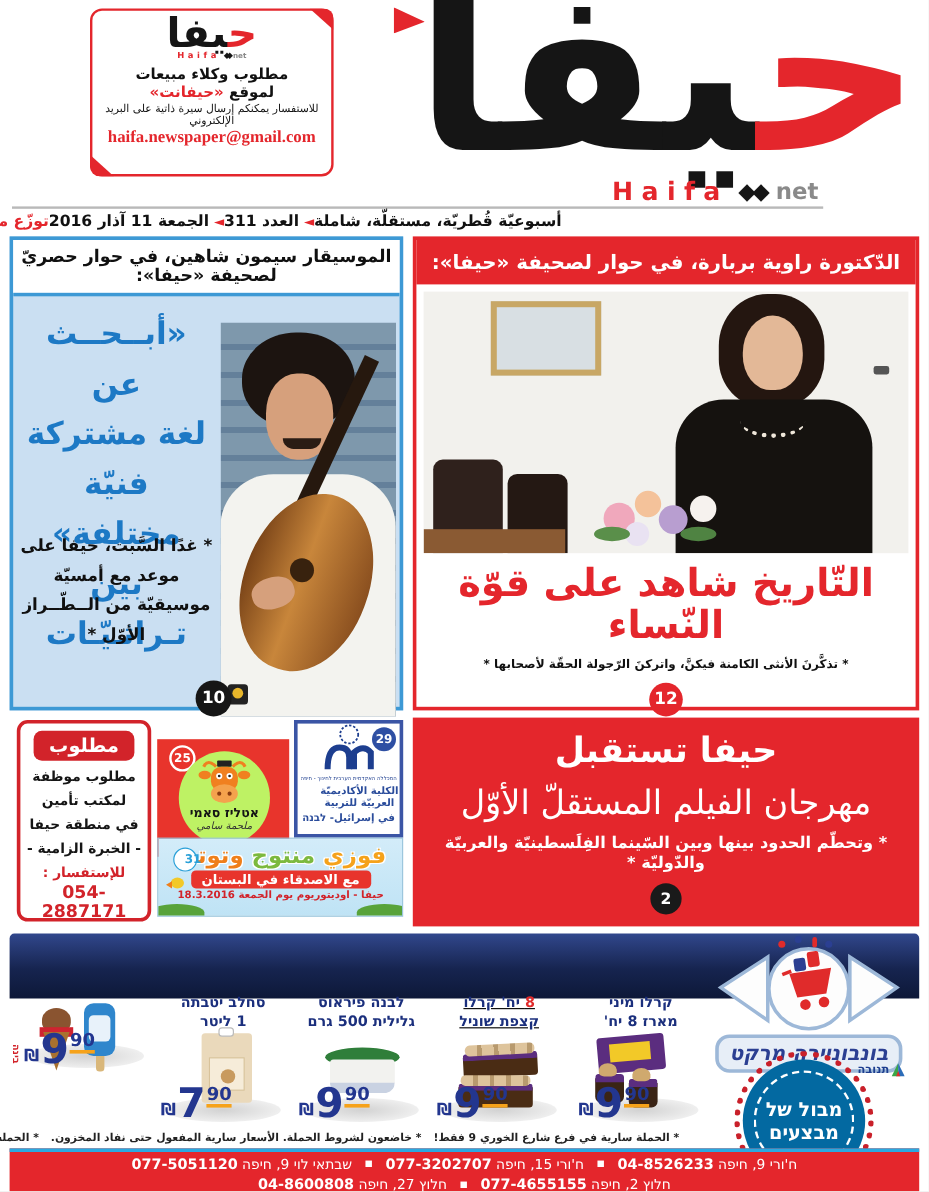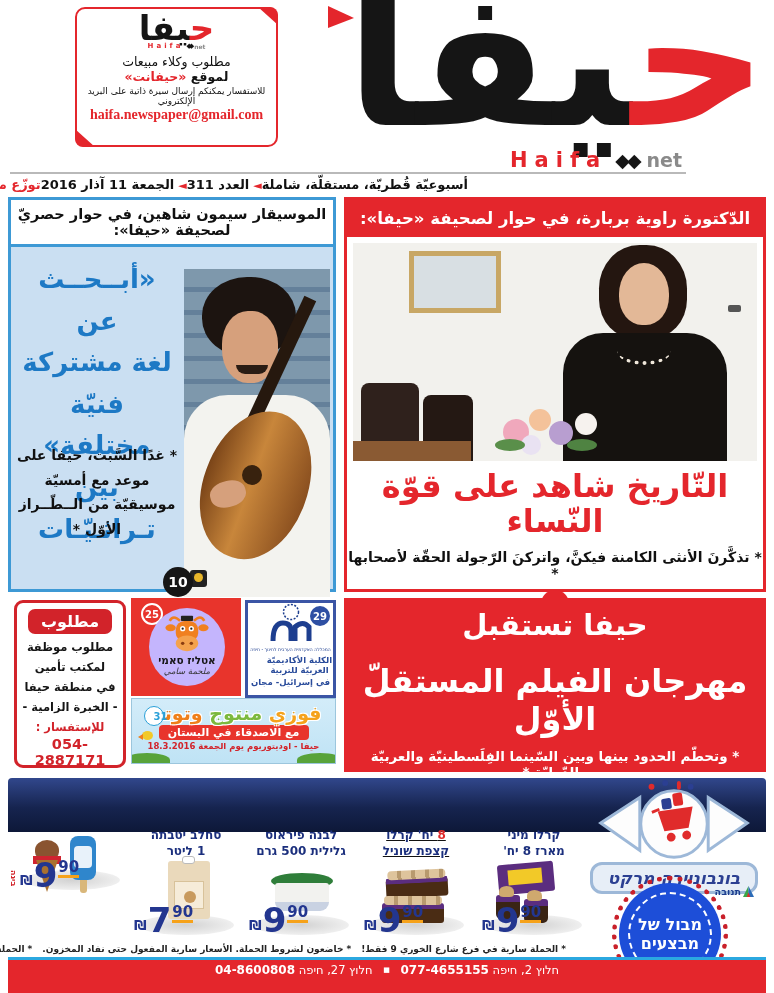--- a/index.html
+++ b/index.html
@@ -28,21 +28,21 @@
   .promo-box{position:absolute;left:75px;top:7px;width:203px;height:140px;border:2px solid #e4262c;
              border-radius:10px;background:#fff;text-align:center;padding-top:2px;}
   .corner{position:absolute;width:20px;height:18px;background:#e4262c;}
   .corner.tr{top:-2px;right:-2px;clip-path:polygon(0 0,100% 0,100% 100%);border-radius:0 8px 0 0;}
   .corner.bl{bottom:-2px;left:-2px;clip-path:polygon(0 0,0 100%,100% 100%);border-radius:0 0 0 8px;}
   .mini-word{font-size:34px;line-height:1;font-weight:bold;color:#151515;}
   .mini-latin{display:flex;justify-content:center;align-items:center;gap:3px;direction:ltr;margin-top:-3px;}
   .mini-latin .latin-red{font-size:7px;letter-spacing:3px;}
   .mini-latin .diamonds{font-size:7px;}
   .mini-latin .net{font-size:6px;}
-  .pb-line1{font-size:12.5px;font-weight:normal;margin-top:4px;}
+  .pb-line1{font-size:12.5px;font-weight:bold;margin-top:4px;}
   .pb-line2{font-size:12.5px;font-weight:bold;}
   .pb-line3{font-size:9px;margin-top:2px;}
   .pb-email{font-family:"Liberation Serif","DejaVu Serif",serif;font-weight:bold;color:#e4262c;
             font-size:14px;direction:ltr;margin-top:1px;}
 
   
   #left-story{position:absolute;left:8px;top:197px;width:328px;height:395px;border:3px solid #3d99d5;background:#cadff2;}
   .ls-kicker{background:#fff;border-bottom:3px solid #3d99d5;font-size:14.5px;font-weight:bold;
              text-align:center;padding:6px 2px;color:#101010;}
   .ls-body{position:relative;height:356px;}
@@ -73,36 +73,36 @@
   .pw-chair1{position:absolute;left:8px;top:140px;width:58px;height:78px;background:#2f211c;border-radius:8px 8px 0 0;}
   .pw-chair2{position:absolute;left:70px;top:152px;width:50px;height:66px;background:#241813;border-radius:8px 8px 0 0;}
   .pw-table{position:absolute;left:0;top:198px;width:118px;height:20px;background:#8a5a33;}
   .pw-hair{position:absolute;left:246px;top:2px;width:88px;height:94px;background:#241610;border-radius:46% 46% 42% 42%;}
   .pw-face{position:absolute;left:266px;top:20px;width:50px;height:62px;background:#e3b897;border-radius:50% 50% 46% 46%;}
   .pw-body{position:absolute;left:210px;top:90px;width:164px;height:128px;background:#15120f;border-radius:40px 40px 0 0;}
   .pw-neck{position:absolute;left:264px;top:94px;width:54px;height:28px;border-bottom:4px dotted #efe7da;border-radius:50%;}
   .pw-handle{position:absolute;right:16px;top:62px;width:13px;height:7px;background:#555;border-radius:2px;}
   .flower{position:absolute;border-radius:50%;}
   .rs-headline{color:#e4262c;font-size:32px;font-weight:bold;text-align:center;line-height:1.1;margin-top:8px;}
-  .rs-sub{color:#101010;font-size:14px;font-weight:bold;text-align:center;margin-top:10px;}
+  .rs-sub{color:#101010;font-size:10px;font-weight:bold;text-align:center;margin-top:10px;}
   .rs-badge{width:28px;height:28px;background:#e4262c;font-size:14px;margin:9px auto 0;}
 
   
   #mid{position:absolute;left:0;top:598px;width:774px;height:174px;}
   .job-ad{position:absolute;left:14px;top:2px;width:112px;height:168px;border:3px solid #d2232a;border-radius:9px;
           background:#fff;text-align:center;}
   .job-title{margin:6px auto 3px;background:#d2232a;color:#fff;width:84px;border-radius:7px;
              font-size:16px;font-weight:bold;padding:3px 0;}
   .job-line{font-size:11.5px;font-weight:bold;line-height:1.75;color:#151515;}
   .job-contact{font-size:11.5px;font-weight:bold;color:#d2232a;line-height:1.6;}
   .job-phone{font-size:14.5px;font-weight:bold;color:#d2232a;}
 
-  .butcher-ad{position:absolute;left:131px;top:0;width:110px;height:98px;background:#e8342c;}
+  .butcher-ad{position:absolute;left:131px;top:18px;width:110px;height:98px;background:#e8342c;}
   .b-badge{position:absolute;right:78px;top:5px;width:22px;height:22px;border:2px solid #fff;background:#e8342c;font-size:10px;}
-  .b-circle{position:absolute;left:18px;top:10px;width:76px;height:78px;background:#c4b5fd;border-radius:50%;
+  .b-circle{position:absolute;left:18px;top:10px;width:76px;height:78px;background:#bef264;border-radius:50%;
             text-align:center;padding-top:6px;}
   .b-he{font-size:10.5px;font-weight:bold;color:#151515;margin-top:-2px;}
   .b-ar{font-size:8.5px;font-style:italic;color:#333;}
 
   .college-ad{position:absolute;left:245px;top:2px;width:91px;height:98px;background:#fff;border:3px solid #3b55a5;text-align:center;}
   .c-badge{position:absolute;left:62px;top:3px;width:20px;height:20px;background:#2e4fa3;font-size:10px;}
   .c-he{font-size:4.5px;color:#1d3e8f;margin-top:-2px;}
   .c-l1{font-size:8.5px;font-weight:bold;color:#2a4c9b;margin-top:3px;padding-left:18px;}
   .c-l2{font-size:8.5px;font-weight:bold;color:#2a4c9b;margin-top:2px;}
 
@@ -116,35 +116,35 @@
   .k-strip{background:#e8342c;color:#fff;font-size:11px;font-weight:bold;width:150px;margin:1px auto;
            border-radius:4px;padding:1px 0;}
   .k-details{color:#d2232a;font-size:8.5px;font-weight:bold;margin-top:1px;}
   .k-grass{position:absolute;bottom:-4px;width:46px;height:14px;background:#58a33a;border-radius:50% 50% 0 0;}
   .k-bird{position:absolute;left:10px;top:32px;width:11px;height:9px;background:#f2c928;border-radius:50%;}
   .k-bird::before{content:"";position:absolute;left:-4px;top:3px;border-top:3px solid transparent;
                   border-bottom:3px solid transparent;border-right:5px solid #ef7f1a;}
 
   .festival{position:absolute;left:344px;top:0;width:422px;height:174px;background:#e4262c;color:#fff;text-align:center;}
   .f-l1{font-size:29px;font-weight:bold;padding-top:10px;}
-  .f-l2{font-size:32px;font-weight:bold;margin-top:20px;}
+  .f-l2{font-size:28px;font-weight:normal;margin-top:10px;}
   .f-sub{font-size:13.5px;font-weight:bold;margin-top:10px;}
   .f-badge{width:26px;height:26px;background:#1a1a1a;font-size:13px;margin:9px auto 0;}
 
   
   #market{position:absolute;left:8px;top:778px;width:758px;height:215px;background:#fff;}
   .mk-band{position:absolute;top:0;left:0;width:758px;height:54px;border-radius:4px 4px 0 0;
            background:linear-gradient(180deg,#31478c,#16244f 55%,#0d1838);}
   .mk-logo{position:absolute;right:8px;top:0;width:168px;text-align:center;}
-  .mk-label{margin:-8px auto 0;width:168px;background:#e7eef7;border:3px solid #9db8d8;border-radius:12px;
+  .mk-label{margin:-8px auto 0;width:156px;background:#e7eef7;border:3px solid #9db8d8;border-radius:12px;
             padding:3px 4px;color:#2b3f92;font-size:17px;font-weight:bold;font-style:italic;direction:rtl;}
   .mk-tnuva{position:absolute;right:12px;top:108px;display:flex;align-items:center;gap:2px;direction:rtl;
             color:#1d3e8f;font-size:9.5px;font-weight:bold;}
   .stamp-outer{position:absolute;right:38px;top:98px;width:116px;height:116px;border:5px dotted #c9202a;border-radius:50%;}
-  .stamp-inner{position:absolute;inset:2px;background:#1d4ed8;border-radius:50%;}
+  .stamp-inner{position:absolute;inset:2px;background:#0369a1;border-radius:50%;}
   .stamp-ring{position:absolute;inset:9px;border:2px dashed #fff;border-radius:50%;
               display:flex;flex-direction:column;align-items:center;justify-content:center;
               color:#fff;font-weight:bold;font-size:16px;line-height:1.2;}
   .side-credit{position:absolute;left:1px;top:92px;writing-mode:vertical-rl;color:#d2232a;font-size:8px;font-weight:bold;}
 
   .prod{position:absolute;top:50px;width:112px;height:114px;}
   .p-name{text-align:center;font-size:12px;font-weight:bold;color:#1b2f7d;line-height:1.3;}
   .rn{color:#e02b2b;} .rnu{color:#e02b2b;text-decoration:underline;}
   .pimg{position:relative;height:74px;margin-top:2px;}
   .platform{position:absolute;left:8px;bottom:0;width:96px;height:20px;border-radius:50%;
@@ -306,21 +306,21 @@
 
     <div class="college-ad">
       <div class="badge c-badge">29</div>
       <svg width="60" height="42" viewBox="0 0 60 42">
         <circle cx="30" cy="9" r="7.5" fill="none" stroke="#1d3e8f" stroke-width="1.5" stroke-dasharray="2,1.5"></circle>
         <path d="M12,38 Q12,20 22,20 Q30,20 30,28 L30,38" fill="none" stroke="#1d3e8f" stroke-width="5"></path>
         <path d="M34,38 L34,24 Q42,17 48,24 L48,38" fill="none" stroke="#1d3e8f" stroke-width="5"></path>
       </svg>
       <div class="c-he">המכללה האקדמית הערבית לחינוך - חיפה</div>
       <div class="c-l1">الكلية الأكاديميّة العربيّة للتربية</div>
-      <div class="c-l2">في إسرائيل- مجان</div>
+      <div class="c-l2">في إسرائيل- לבנה</div>
     </div>
 
     <div class="kids-ad">
       <div class="badge k-badge">31</div>
       <div class="k-bird"></div>
       <div class="k-grass" style="left:-8px;"></div>
       <div class="k-grass" style="right:-8px;"></div>
       <div class="k-title">
         <span class="k-w1">فوزي</span>
         <span class="k-w2">منتوج</span>
@@ -471,20 +471,30 @@
 
     <div class="mk-disc">
       <span>* الحملة سارية في فرع شارع الخوري 9 فقط!</span>
       <span>* خاضعون لشروط الحملة. الأسعار سارية المفعول حتى نفاد المخزون.</span>
       <span>* الحملة سارية المفعول حتى وحدة واحدة فقط من كل منتوج.</span>
 
     </div>
 
     <div class="mk-bar">
       <div>
+        <span>ח'ורי 9, חיפה</span>
+        <span class="ph">04-8526233</span>
+        <span class="sq">■</span>
+        <span>ח'ורי 15, חיפה</span>
+        <span class="ph">077-3202707</span>
+        <span class="sq">■</span>
+        <span>שבתאי לוי 9, חיפה</span>
+        <span class="ph">077-5051120</span>
+      </div>
+      <div>
         <span>חלוץ 2, חיפה</span>
         <span class="ph">077-4655155</span>
         <span class="sq">■</span>
         <span>חלוץ 27, חיפה</span>
         <span class="ph">04-8600808</span>
       </div>
     </div>
   </section>
 
 </div>

